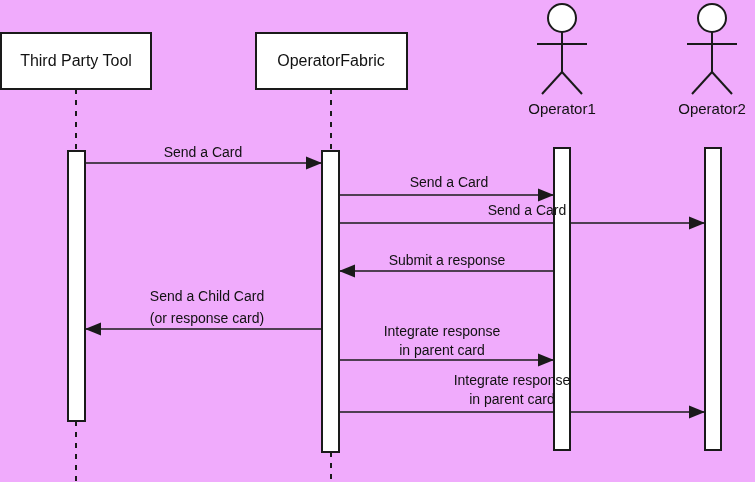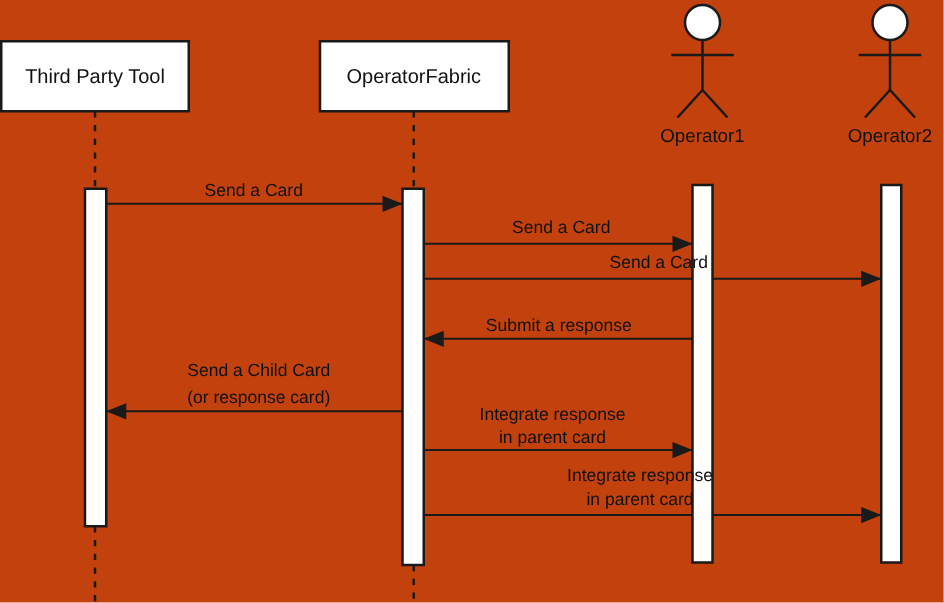--- a/index.html
+++ b/index.html
@@ -7,21 +7,21 @@
     padding: 0;
     background: #ffffff;
   }
   body {
     font-family: "Liberation Sans", sans-serif;
   }
   #diagram-root {
     position: relative;
     width: 755px;
     height: 482px;
-    background: #c2410c;
+    background: #f0abfc;
     overflow: hidden;
   }
   #seq-svg {
     display: block;
     width: 755px;
     height: 482px;
   }
   .lifeline-box-rect {
     fill: #ffffff;
     stroke: #1a1a1a;

